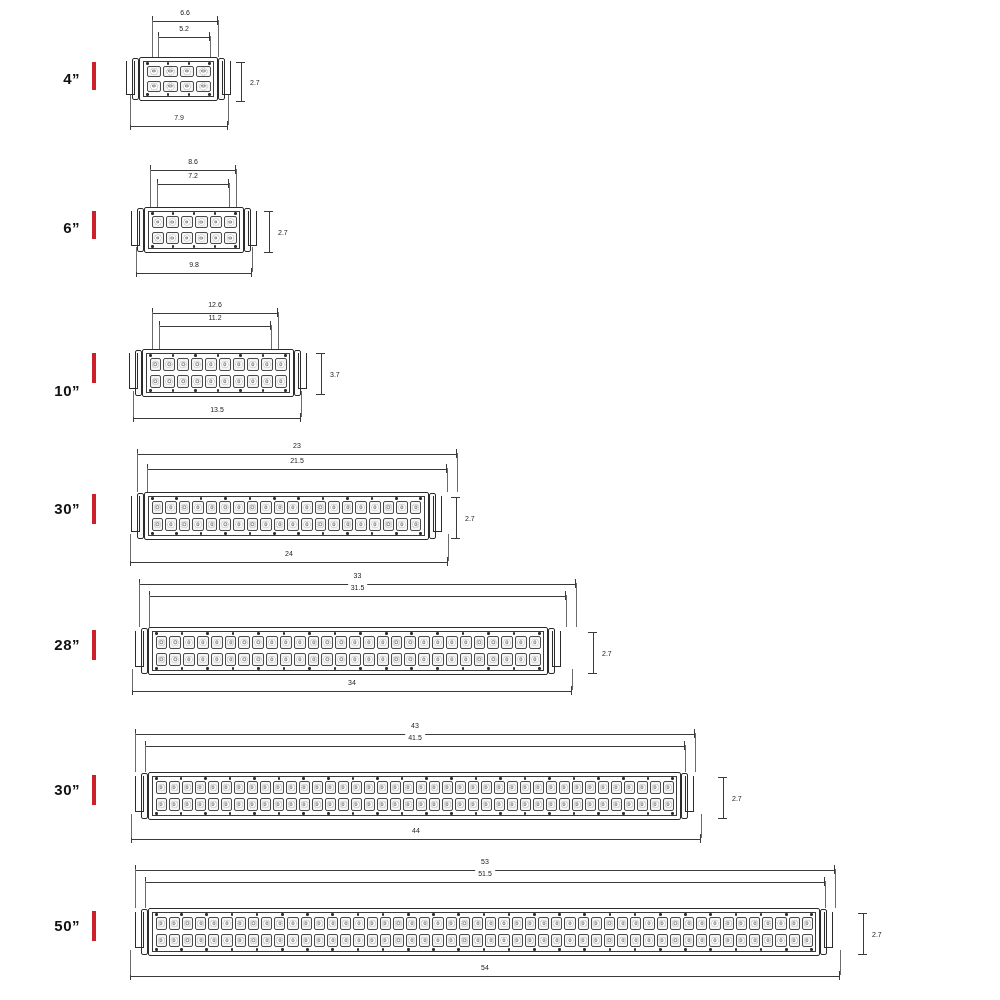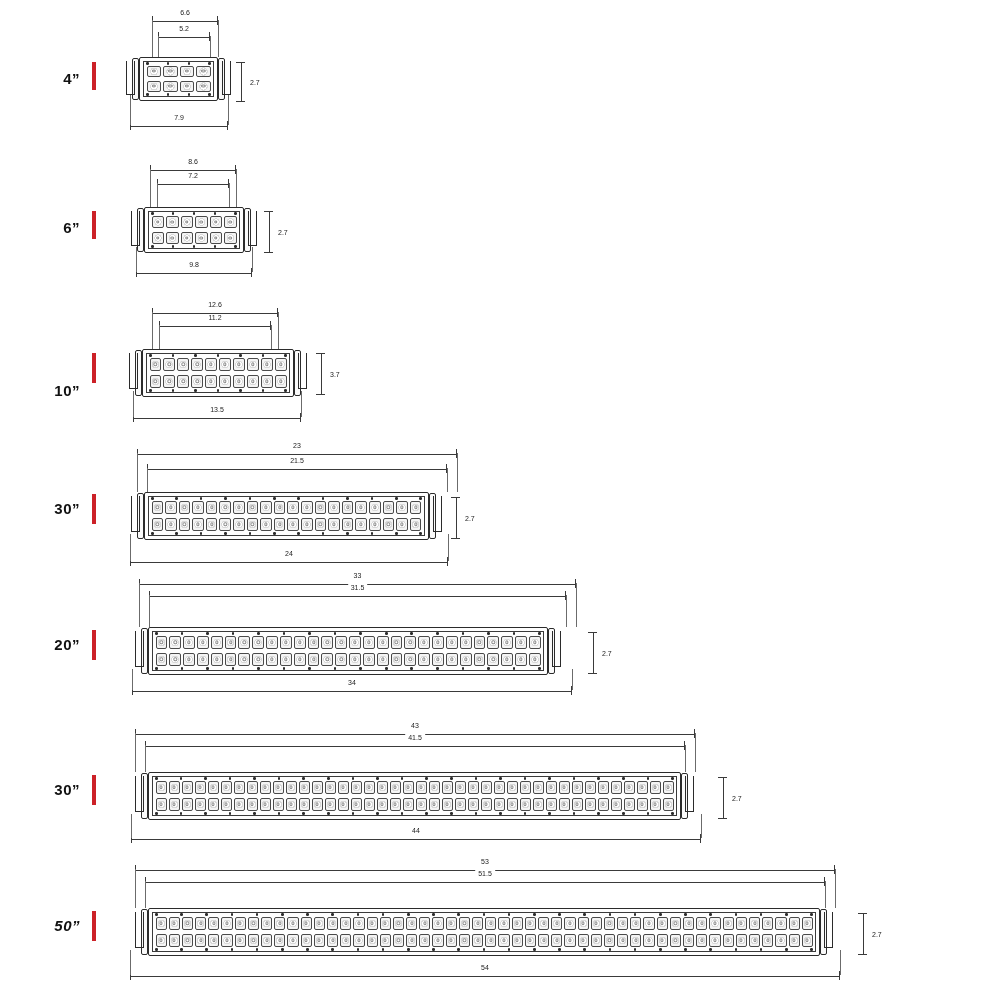--- a/index.html
+++ b/index.html
@@ -491,21 +491,21 @@
       <div class="bracket" style="left: 131px; top: 496px; height: 36px;"></div>
       <div class="bracket" style="left: 433px; top: 496px; height: 36px;"></div>
       <div class="vdim" style="left: 455px; top: 497px; height: 42px; width: 1px;">
         <div class="vline"></div>
         <div class="vtick t"></div>
         <div class="vtick b"></div>
         <div class="vval">2.7</div>
       </div>
     </div>
     <div class="row" style="top: 0px; height: 0px;">
-      <div class="size-label" style="left: 40px; width: 40px; top: 636px;">20”</div>
+      <div class="size-label" style="left: 40px; width: 40px; top: 636px;">28”</div>
       <div class="size-tick" style="left: 92px; top: 630px; height: 30px; background: rgb(204, 33, 40);"></div>
       <div class="dim" style="left: 139px; width: 437px; top: 583px; height: 1px;">
         <div class="line"></div>
         <div class="tick l"></div>
         <div class="tick r"></div>
         <div class="val">33</div>
       </div>
       <div class="dim" style="left: 149px; width: 417px; top: 595px; height: 1px;">
         <div class="line"></div>
         <div class="tick l"></div>
@@ -803,21 +803,21 @@
       <div class="bracket" style="left: 135px; top: 776px; height: 36px;"></div>
       <div class="bracket" style="left: 685px; top: 776px; height: 36px;"></div>
       <div class="vdim" style="left: 722px; top: 777px; height: 42px; width: 1px;">
         <div class="vline"></div>
         <div class="vtick t"></div>
         <div class="vtick b"></div>
         <div class="vval">2.7</div>
       </div>
     </div>
     <div class="row" style="top: 0px; height: 0px;">
-      <div class="size-label" style="left: 40px; width: 40px; top: 917px; font-style: italic;">50”</div>
+      <div class="size-label" style="left: 40px; width: 40px; top: 917px;">50”</div>
       <div class="size-tick" style="left: 92px; top: 911px; height: 30px; background: rgb(204, 33, 40);"></div>
       <div class="dim" style="left: 135px; width: 700px; top: 869px; height: 1px;">
         <div class="line"></div>
         <div class="tick l"></div>
         <div class="tick r"></div>
         <div class="val">53</div>
       </div>
       <div class="dim" style="left: 145px; width: 680px; top: 881px; height: 1px;">
         <div class="line"></div>
         <div class="tick l"></div>

